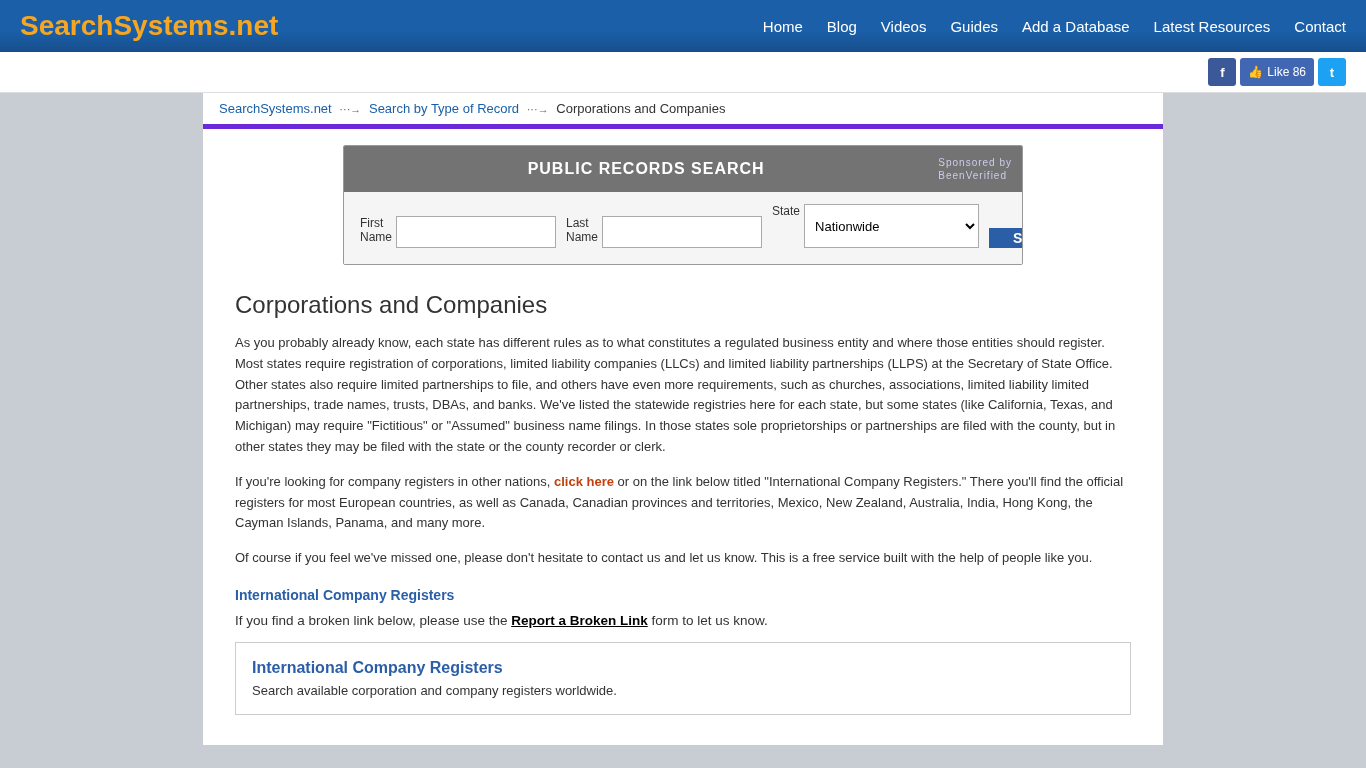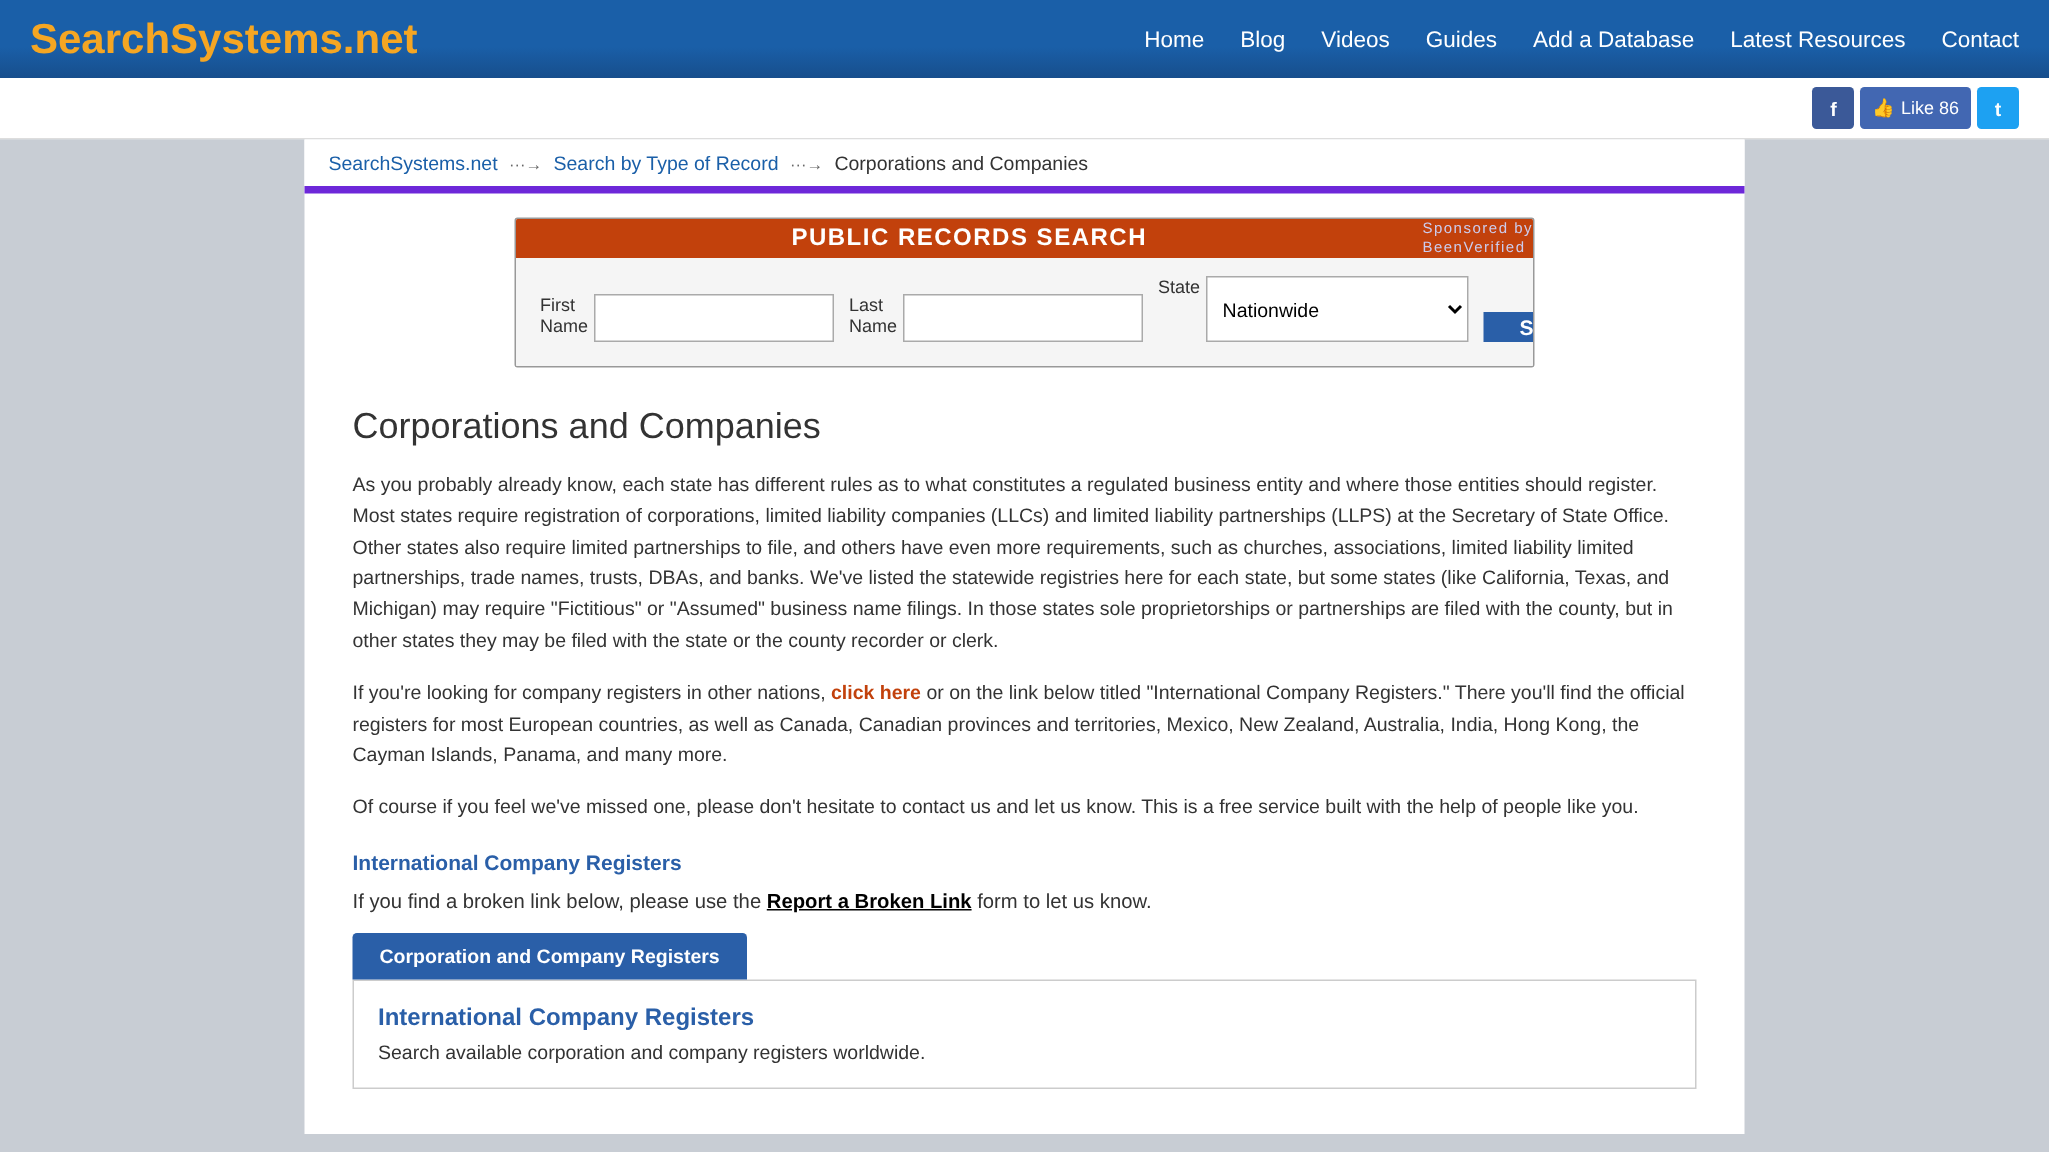--- a/index.html
+++ b/index.html
@@ -103,23 +103,24 @@
 
     
     #search-widget {
       margin: 16px auto;
       max-width: 680px;
       border: 1px solid #999;
       border-radius: 2px;
       overflow: hidden;
     }
     #search-widget-header {
-      background: #c2410c;
+      background: #737373;
       color: #fff;
       text-align: center;
+      padding: 10px;
       font-size: 16px;
       font-weight: bold;
       letter-spacing: 1px;
       display: flex;
       justify-content: space-between;
       align-items: center;
     }
     #search-widget-header .sponsored {
       font-size: 10px;
       text-align: left;
@@ -336,23 +337,20 @@
       </p>
 
       <p class="intro-text">Of course if you feel we've missed one, please don't hesitate to contact us and let us know.  This is a free service built with the help of people like you.</p>
 
       <div class="section-heading">International Company Registers</div>
 
       <p class="broken-link-text">
         <span>If you find a broken link below, please use the </span><a href="#">Report a Broken Link</a><span> form to let us know.</span>
       </p>
 
-      <div id="tab-bar">
-        <div class="tab active">Corporation and Company Registers</div>
-      </div>
 
       <div id="registry-box">
         <div class="registry-title">International Company Registers</div>
         <div class="registry-desc">Search available corporation and company registers worldwide.</div>
       </div>
 
     </div>
   </div>
 </div>
 

